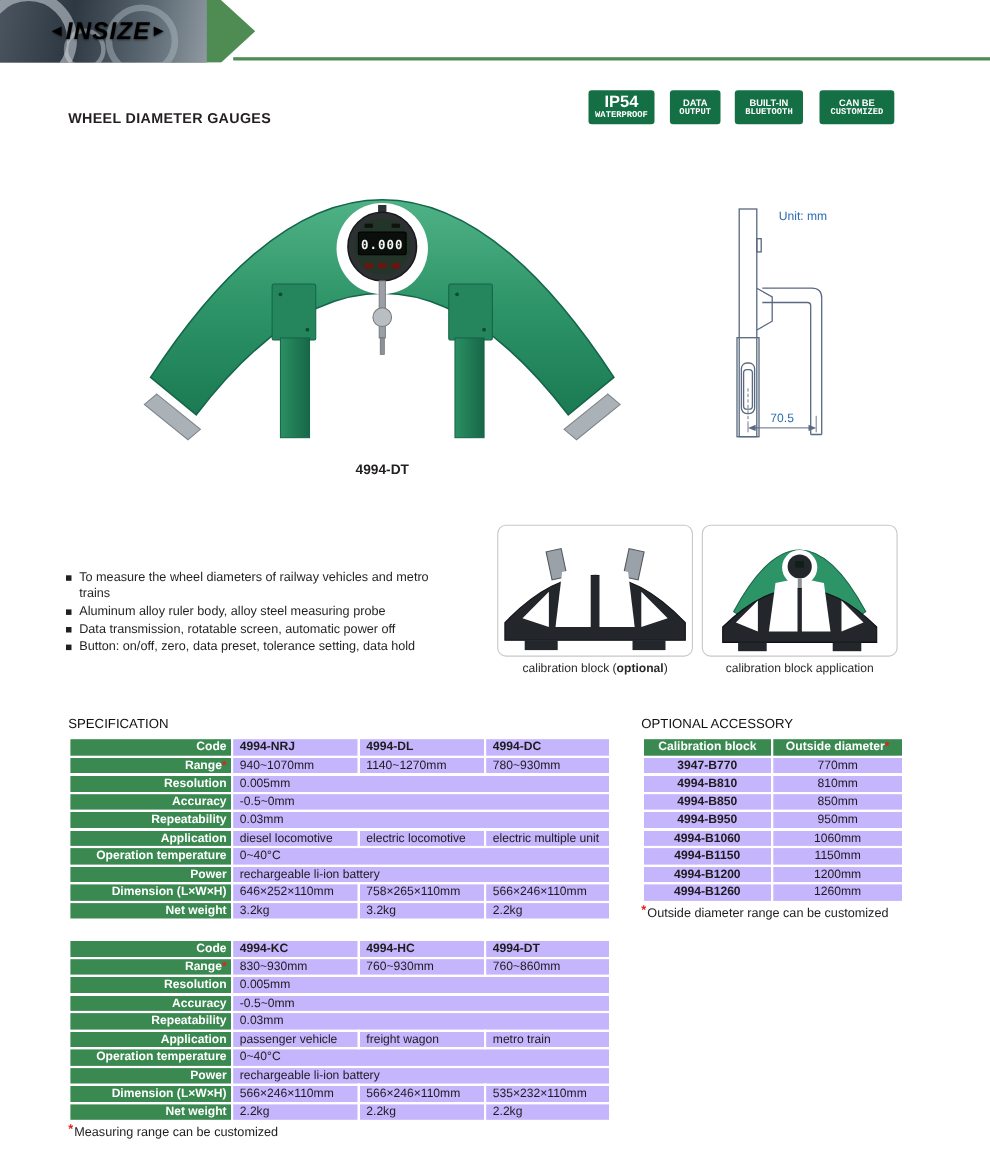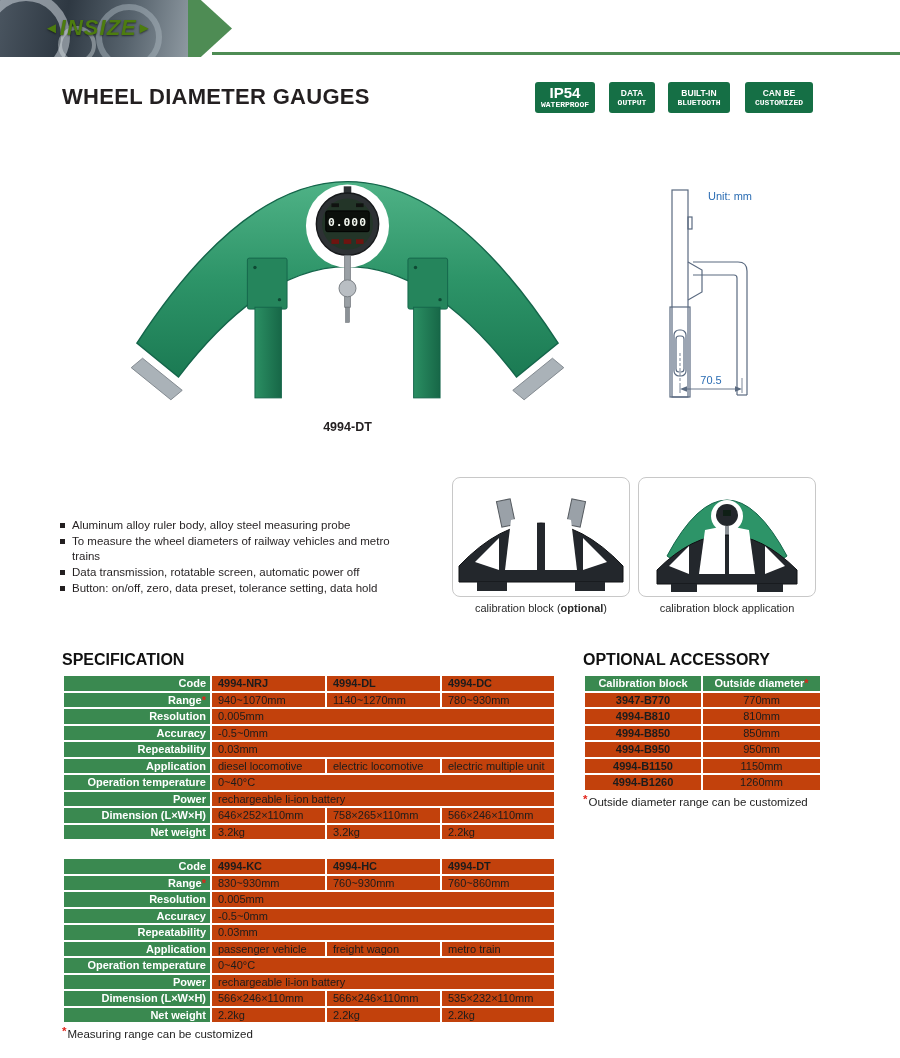--- a/index.html
+++ b/index.html
@@ -9,26 +9,26 @@
   
   .greenline{position:absolute;left:212px;top:52px;right:0;height:3px;background:#4e8c54;z-index:0;}
   .chevron{position:absolute;left:150px;top:0;width:82px;height:57px;background:#4e8c54;
            clip-path:polygon(0 0,62% 0,100% 50%,62% 100%,0 100%);z-index:1;}
   .photo{position:absolute;left:0;top:0;width:188px;height:57px;z-index:2;overflow:hidden;
          background:linear-gradient(100deg,#4a5560 0%,#2e3842 35%,#57636d 68%,#8e99a1 100%);}
   .gear{position:absolute;border-radius:50%;border:6px solid rgba(205,214,220,.55);}
   .g1{width:70px;height:70px;left:-18px;top:-8px;border-width:9px;}
   .g2{width:54px;height:54px;left:96px;top:4px;border-color:rgba(170,182,190,.5);}
   .g3{width:30px;height:30px;left:58px;top:26px;border-width:4px;border-color:rgba(225,232,236,.4);}
-  .logo{position:absolute;left:44px;top:15px;z-index:3;color:#4d7c0f;font-weight:bold;font-style:italic;
+  .logo{position:absolute;left:44px;top:15px;z-index:3;color:#000000;font-weight:bold;font-style:italic;
         font-size:22px;letter-spacing:1px;text-shadow:0 1px 2px rgba(0,0,0,.55);white-space:nowrap;}
   .logo .arr{font-size:15px;font-style:normal;position:relative;top:-2px;}
 
   
-  .title{position:absolute;left:62px;top:84px;font-size:22px;font-weight:bold;letter-spacing:.3px;margin:0;}
+  .title{position:absolute;left:62px;top:100px;font-size:13px;font-weight:bold;letter-spacing:.3px;margin:0;}
   .badge{position:absolute;top:82px;height:31px;background:#156f45;border-radius:3px;color:#fff;
          display:flex;flex-direction:column;align-items:center;justify-content:center;
          text-align:center;font-weight:bold;line-height:1.2;}
   .badge .l1{font-size:8.5px;} .badge .l2{font-size:8px;font-family:Liberation Mono, monospace;}
   .badge.first .l1{font-size:15px;line-height:1;}
   .b1{left:535px;width:60px;} .b2{left:609px;width:46px;} .b3{left:668px;width:62px;} .b4{left:745px;width:68px;}
 
   
   .product-svg{position:absolute;left:125px;top:158px;}
   .product-label{position:absolute;left:125px;top:420px;width:445px;text-align:center;
@@ -43,26 +43,26 @@
 
   
   .galbox{position:absolute;top:477px;width:178px;height:120px;background:#fff;
           border:1px solid #c8c8c8;border-radius:8px;box-sizing:border-box;
           display:flex;align-items:center;justify-content:center;}
   .gb1{left:452px;} .gb2{left:638px;}
   .galcap{position:absolute;top:602px;width:178px;text-align:center;font-size:11px;color:#2a2a2a;}
   .gc1{left:452px;} .gc2{left:638px;}
 
   
-  .sec-h{font-size:16px;font-weight:bold;margin:0 0 5px 0;color:#111;}
+  .sec-h{font-size:12px;font-weight:normal;margin:0 0 5px 0;color:#111;}
   table{border-collapse:collapse;table-layout:fixed;border:1px solid #4f4f4f;}
   td,th{border:2px solid #fff;font-size:11px;height:12.5px;padding:1px 4px 1px 6px;
         overflow:hidden;white-space:nowrap;}
   .lbl{background:#3a8950;color:#fff;font-weight:bold;text-align:right;}
-  .val{background:#c2410c;color:#1c1c1c;}
+  .val{background:#c4b5fd;color:#1c1c1c;}
   .bold{font-weight:bold;}
   .spec-wrap{position:absolute;left:62px;top:651px;width:492px;}
   .spec{width:492px;}
   .spec + .spec{margin-top:16px;}
   .acc-wrap{position:absolute;left:583px;top:651px;width:237px;}
   .acc{width:237px;}
   .acc th,.acc td{text-align:center;padding:1px 2px;}
   .ast{color:#e2231a;font-weight:bold;}
   .footnote{margin-top:4px;font-size:11.5px;color:#1d1d1d;}
   .footnote .ast{position:relative;top:-3px;margin-right:1px;}
@@ -166,25 +166,25 @@
     </g>
     <polygon points="30,211 37,208.2 37,213.8" fill="#5a6a80"></polygon>
     <polygon points="92,211 85,208.2 85,213.8" fill="#5a6a80"></polygon>
     <text class="blue-txt" x="58" y="22">Unit: mm</text>
     <text class="blue-txt" x="61" y="206" text-anchor="middle">70.5</text>
   </svg>
 
   <ul class="features">
     <li>
         <span class="sq"></span>
-        <span class="txt">Aluminum alloy ruler body, alloy steel measuring probe</span>
+        <span class="txt">To measure the wheel diameters of railway vehicles and metro trains</span>
       </li>
     <li>
         <span class="sq"></span>
-        <span class="txt">To measure the wheel diameters of railway vehicles and metro trains</span>
+        <span class="txt">Aluminum alloy ruler body, alloy steel measuring probe</span>
       </li>
     <li>
         <span class="sq"></span>
         <span class="txt">Data transmission, rotatable screen, automatic power off</span>
       </li>
     <li>
         <span class="sq"></span>
         <span class="txt">Button: on/off, zero, data preset, tolerance setting, data hold</span>
       </li>
   </ul>
@@ -373,22 +373,30 @@
           </tr>
         <tr>
             <td class="val bold">4994-B850</td>
             <td class="val">850mm</td>
           </tr>
         <tr>
             <td class="val bold">4994-B950</td>
             <td class="val">950mm</td>
           </tr>
         <tr>
+            <td class="val bold">4994-B1060</td>
+            <td class="val">1060mm</td>
+          </tr>
+        <tr>
             <td class="val bold">4994-B1150</td>
             <td class="val">1150mm</td>
+          </tr>
+        <tr>
+            <td class="val bold">4994-B1200</td>
+            <td class="val">1200mm</td>
           </tr>
         <tr>
             <td class="val bold">4994-B1260</td>
             <td class="val">1260mm</td>
           </tr>
       </tbody>
     </table>
     <div class="footnote"><span class="ast">*</span><span>Outside diameter range can be customized</span></div>
   </div>
 

